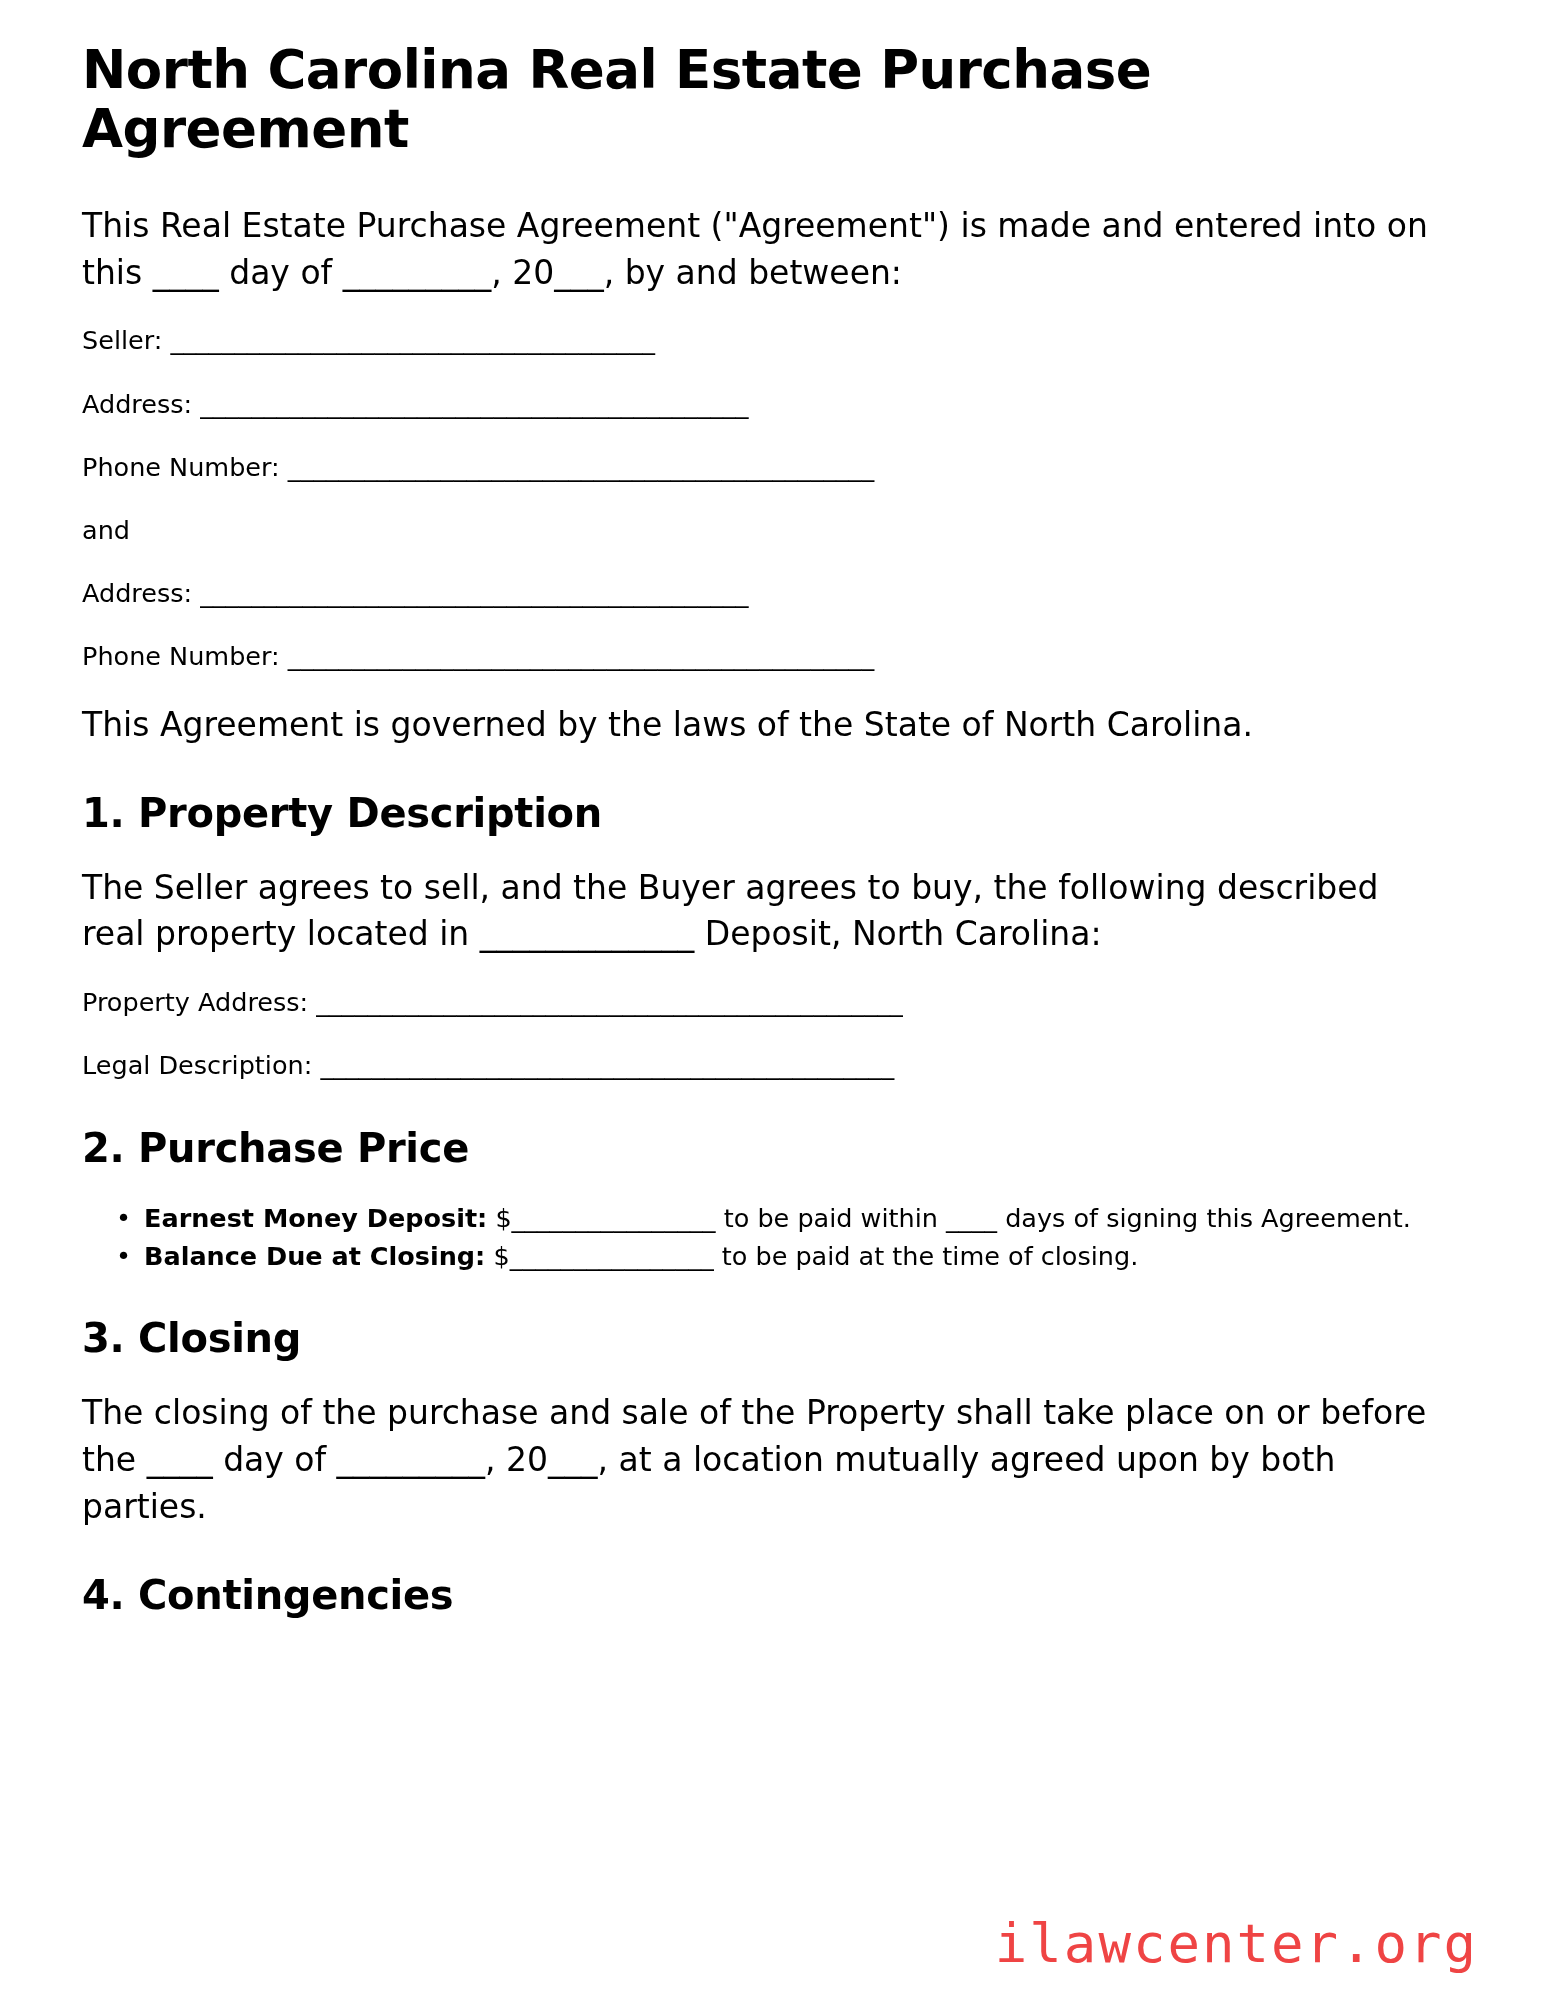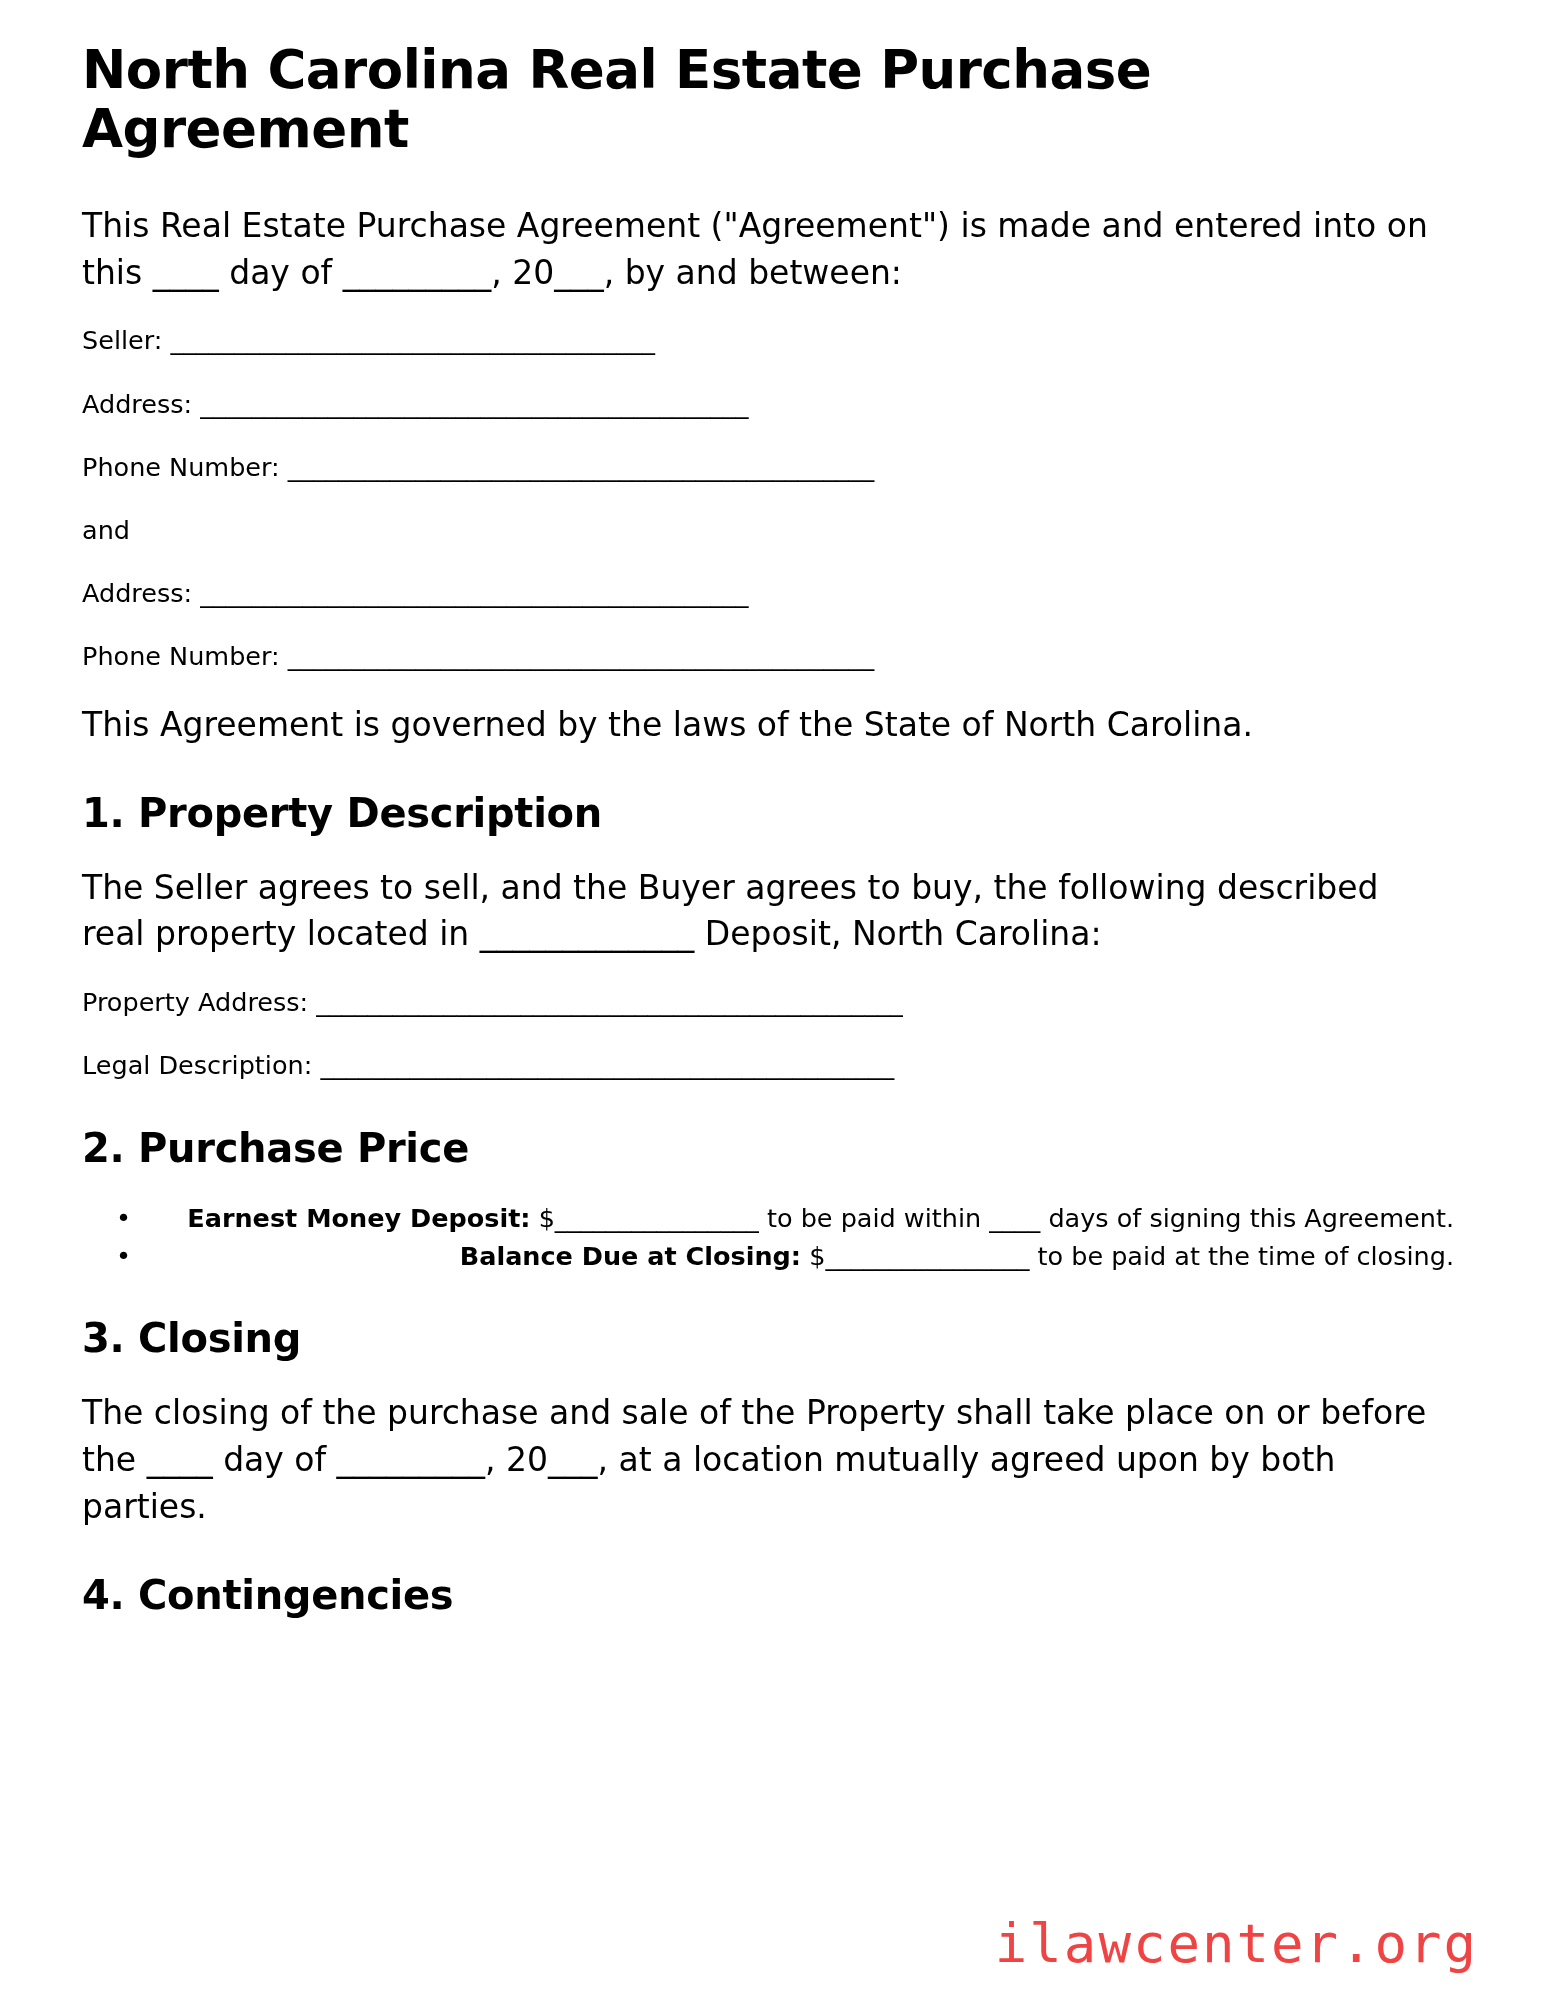--- a/index.html
+++ b/index.html
@@ -66,21 +66,20 @@
     margin: 0 0 6px 0;
     padding-left: 62px;
     list-style: none;
   }
   ul.terms-list li {
     font-size: 25.5px;
     line-height: 1.42;
     margin: 0 0 2px 0;
     position: relative;
     max-width: 1310px;
-    text-align: right;
   }
   ul.terms-list li::before {
     content: "\2022";
     position: absolute;
     left: -28px;
     top: 0;
     font-size: 25.5px;
     line-height: 1.42;
   }
   .term-name {

